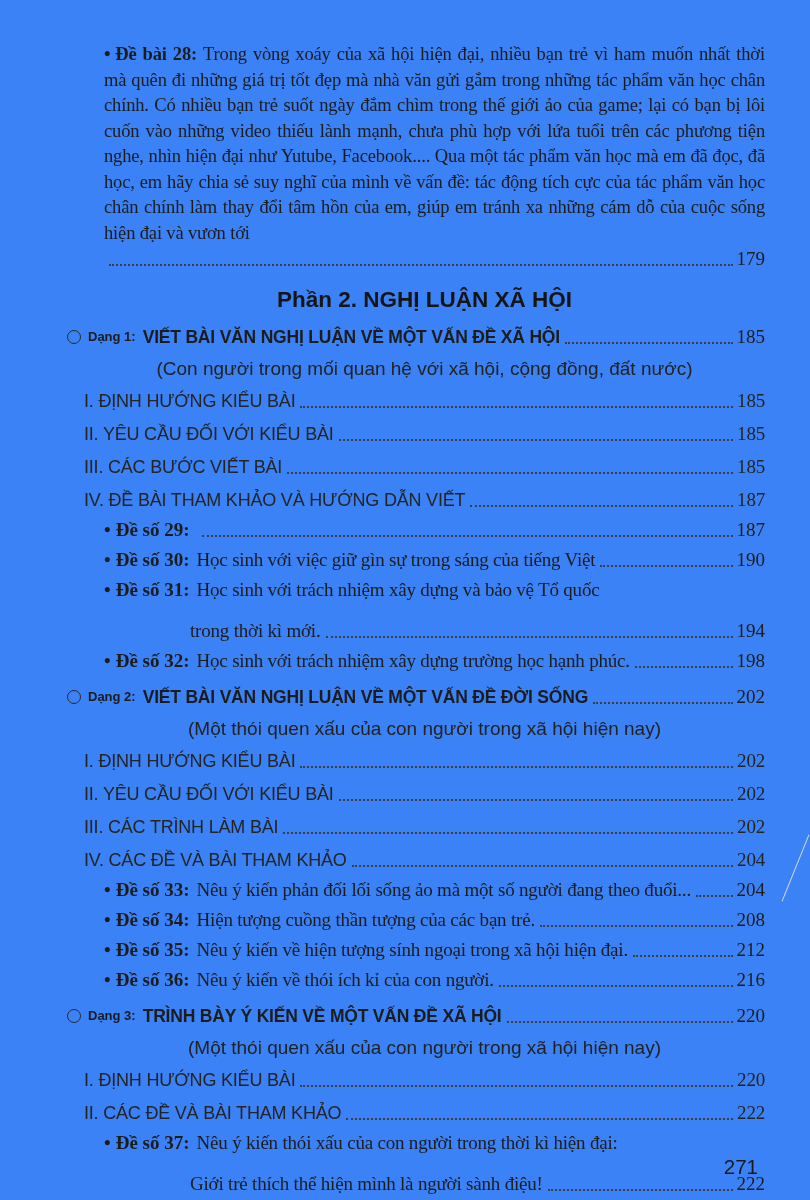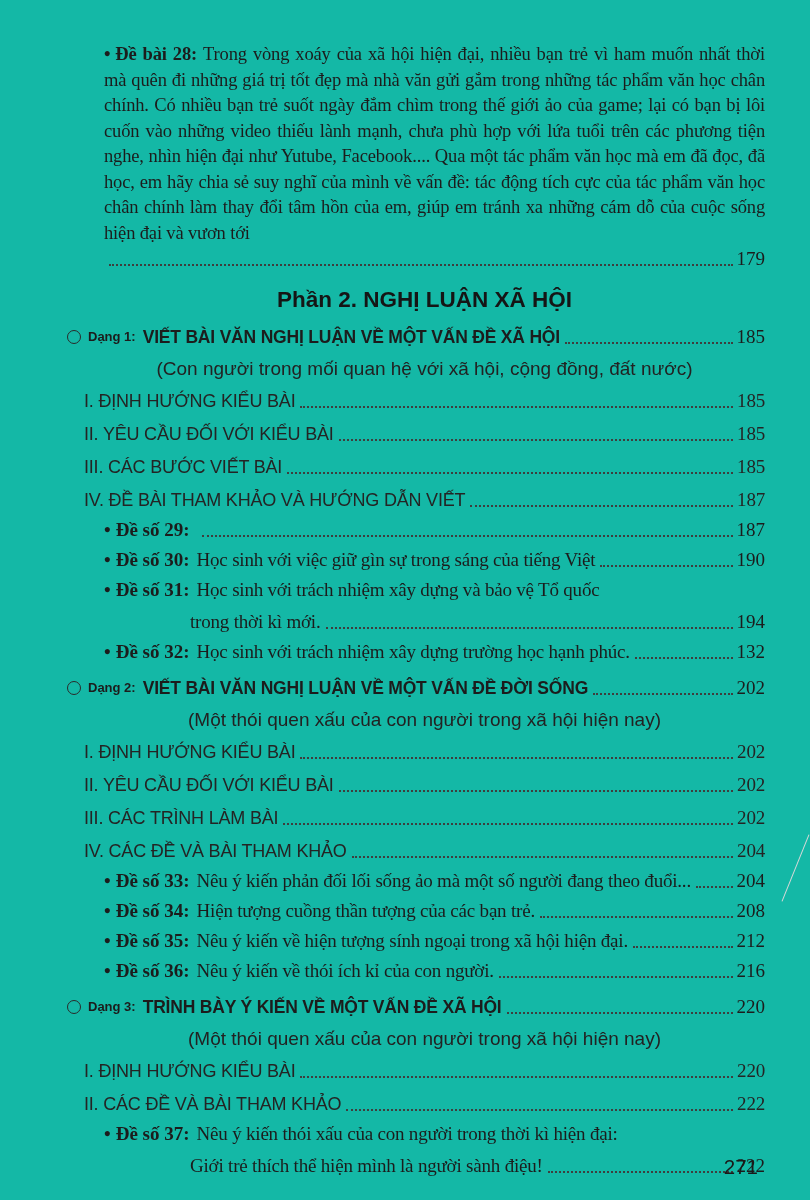--- a/index.html
+++ b/index.html
@@ -1,20 +1,20 @@
 <!DOCTYPE html>
 <html><head>
 <meta charset="utf-8">
 <style>
   html, body { margin: 0; padding: 0; background: #ffffff; }
   .page {
     position: relative;
     width: 810px;
     height: 1200px;
-    background: #14b8a6;
+    background: #3b82f6;
     overflow: hidden;
     color: #1c1c1c;
     font-family: "Liberation Serif", serif;
   }
   .content {
     position: absolute;
     left: 84px;
     top: 42px;
     width: 681px;
   }
@@ -95,21 +95,21 @@
     letter-spacing: -0.2px;
     color: #242424;
   }
   .section-text { white-space: nowrap; }
 
   .de-entry { margin-left: 20px; margin-top: 6px; }
   .de-line1 { display: flex; align-items: flex-end; font-size: 19px; line-height: 24px; }
   .de-bullet { font-weight: bold; margin-right: 5px; }
   .de-label { font-weight: bold; white-space: nowrap; margin-right: 7px; }
   .de-text { letter-spacing: -0.2px; }
-  .de-line2 { display: flex; align-items: flex-end; font-size: 19px; line-height: 24px; padding-left: 86px; margin-top: 8px; text-align: right; }
+  .de-line2 { display: flex; align-items: flex-end; font-size: 19px; line-height: 24px; padding-left: 86px; margin-top: 17px; text-align: right; }
 
   .footer-num {
     position: absolute;
     right: 52px;
     bottom: 21px;
     font-family: "Liberation Sans", sans-serif;
     font-size: 20.5px;
     color: #1a1a1a;
   }
 
@@ -197,21 +197,21 @@
             <span class="leader"></span>
             <span class="pagenum">194</span>
           </div>
         </div>
         <div class="de-entry">
           <div class="de-line1">
             <span class="de-bullet">•</span>
             <span class="de-label">Đề số 32:</span>
             <span class="de-text">Học sinh với trách nhiệm xây dựng trường học hạnh phúc.</span>
             <span class="leader"></span>
-            <span class="pagenum">132</span>
+            <span class="pagenum">198</span>
           </div>
         </div>
         <div class="row dang-row">
           <span class="circle-marker"></span>
           <span class="dang-label">Dạng 2:</span>
           <span class="dang-title">VIẾT BÀI VĂN NGHỊ LUẬN VỀ MỘT VẤN ĐỀ ĐỜI SỐNG</span>
           <span class="leader"></span>
           <span class="pagenum">202</span>
         </div>
         <div class="subtitle">(Một thói quen xấu của con người trong xã hội hiện nay)</div>

